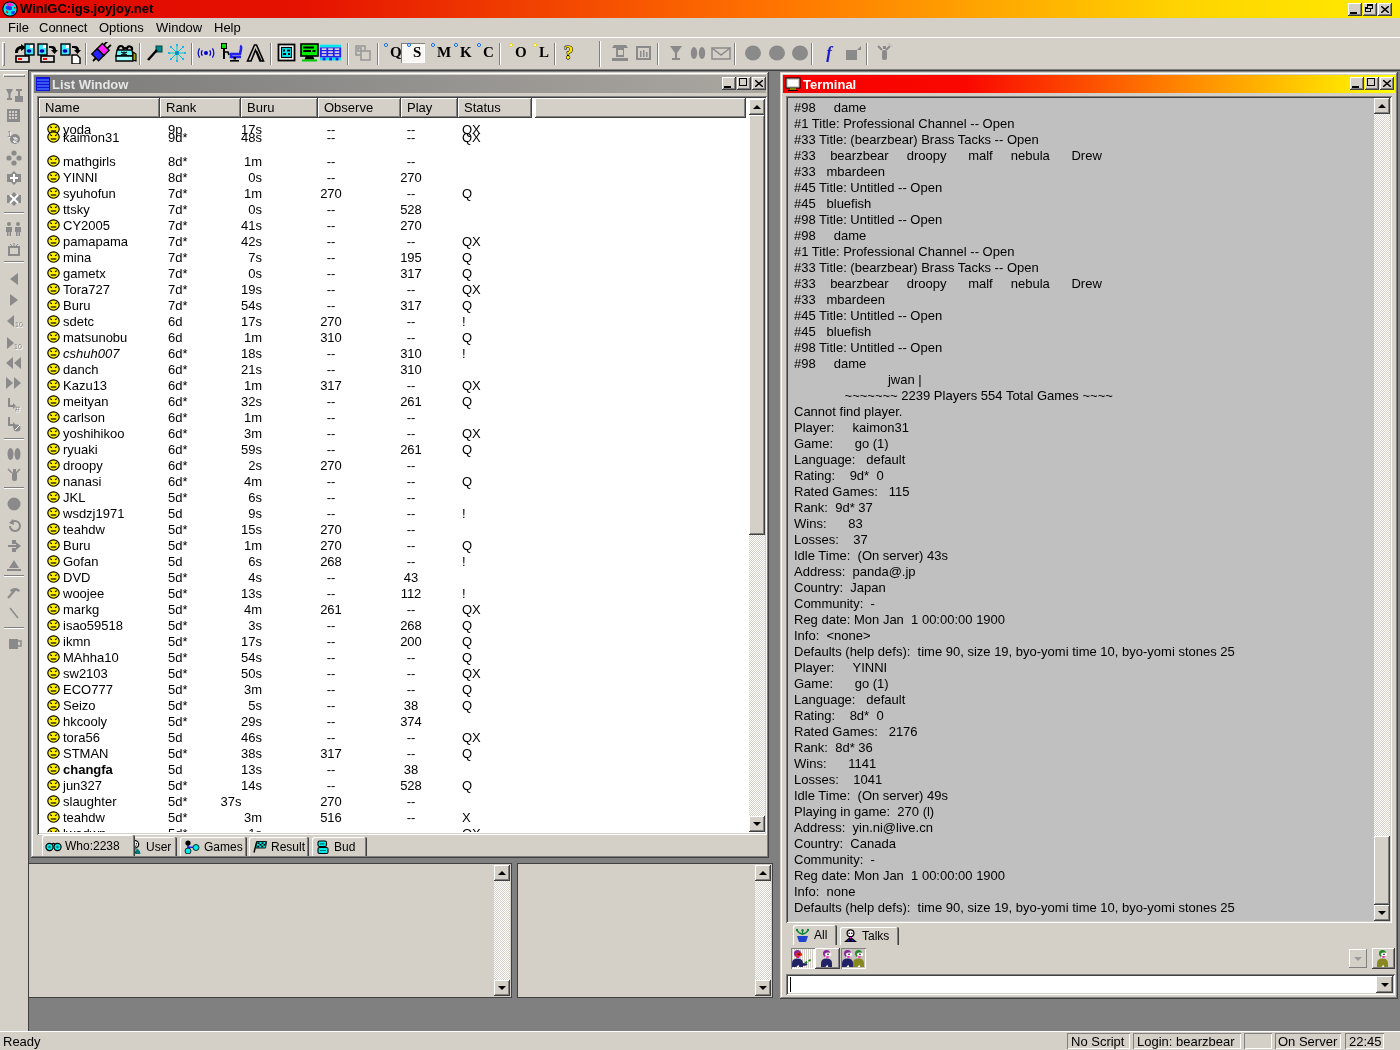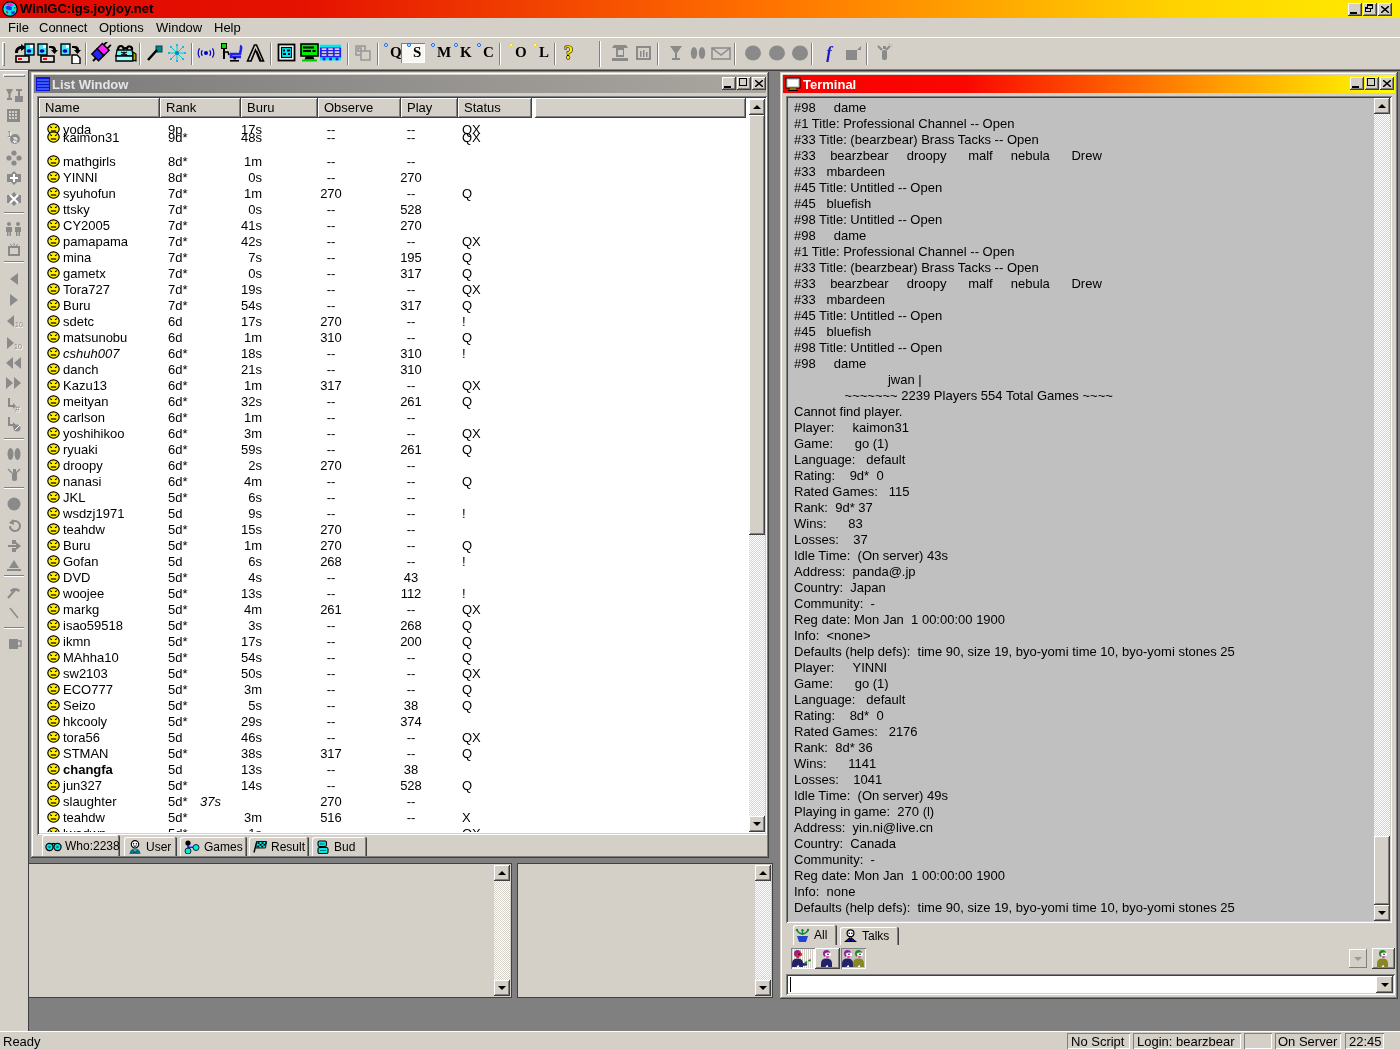--- a/index.html
+++ b/index.html
@@ -1196,21 +1196,21 @@
             <b style="left:423px;">Q</b>
           </div>
 <div class="lr" style="top:672px;">
             <svg class="smv" width="13" height="12" viewBox="0 0 13 12">
               <ellipse cx="6.5" cy="6" rx="5.7" ry="5.2" fill="#ffee00" stroke="#000" stroke-width="1.15"></ellipse>
               <path d="M3 3.6 L5 4.8 M10 3.6 L8 4.8" stroke="#000" stroke-width="1.1" fill="none"></path>
               <path d="M3.8 8 h5.4" stroke="#000" stroke-width="1.2"></path>
             </svg>
             <b style="left:24px;">slaughter</b>
             <b style="left:129px;">5d*</b>
-            <b style="left:161px;width:62px;text-align:left;font-style:italic;">37s</b>
+            <b style="left:161px;width:62px;text-align:center;">37s</b>
             <b style="left:261px;width:62px;text-align:center;">270</b>
             <b style="left:341px;width:62px;text-align:center;">--</b>
           </div>
 <div class="lr" style="top:688px;">
             <svg class="smv" width="13" height="12" viewBox="0 0 13 12">
               <ellipse cx="6.5" cy="6" rx="5.7" ry="5.2" fill="#ffee00" stroke="#000" stroke-width="1.15"></ellipse>
               <path d="M3 3.6 L5 4.8 M10 3.6 L8 4.8" stroke="#000" stroke-width="1.1" fill="none"></path>
               <path d="M3.8 8 h5.4" stroke="#000" stroke-width="1.2"></path>
             </svg>
             <b style="left:24px;">teahdw</b>
@@ -1238,21 +1238,21 @@
         <div class="sbtn" style="top:0;">
             <span class="arr up"></span>
           </div>
         <div class="sbtn" style="bottom:0;">
             <span class="arr dn"></span>
           </div>
         <div class="thumb" style="top:16px;height:420px;"></div>
       </div>
     </div>
 
-    <div class="tab" style="left:11px;top:763px;width:78px;height:21px;z-index:2;box-shadow:inset -1px 0 #404040,inset 1px 1px #fff,inset -2px 0 #808080;">
+    <div class="tab" style="left:11px;top:763px;width:93px;height:21px;z-index:2;box-shadow:inset -1px 0 #404040,inset 1px 1px #fff,inset -2px 0 #808080;">
       <span style="margin-left:3px;display:inline-flex;">
           <svg width="17" height="13" viewBox="0 0 17 13">
             <path d="M6 6 Q8.5 3 11 6" stroke="#000" stroke-width="1.4" fill="none"></path>
             <circle cx="4.5" cy="8" r="3.6" fill="#00e8e8" stroke="#000" stroke-width="1.2"></circle>
             <circle cx="12.5" cy="8" r="3.6" fill="#00e8e8" stroke="#000" stroke-width="1.2"></circle>
             <circle cx="4.5" cy="8" r="1.2" fill="#007070"></circle>
             <circle cx="12.5" cy="8" r="1.2" fill="#007070"></circle>
           </svg>
         </span>
         <span style="margin-left:3px;">Who:2238</span>

